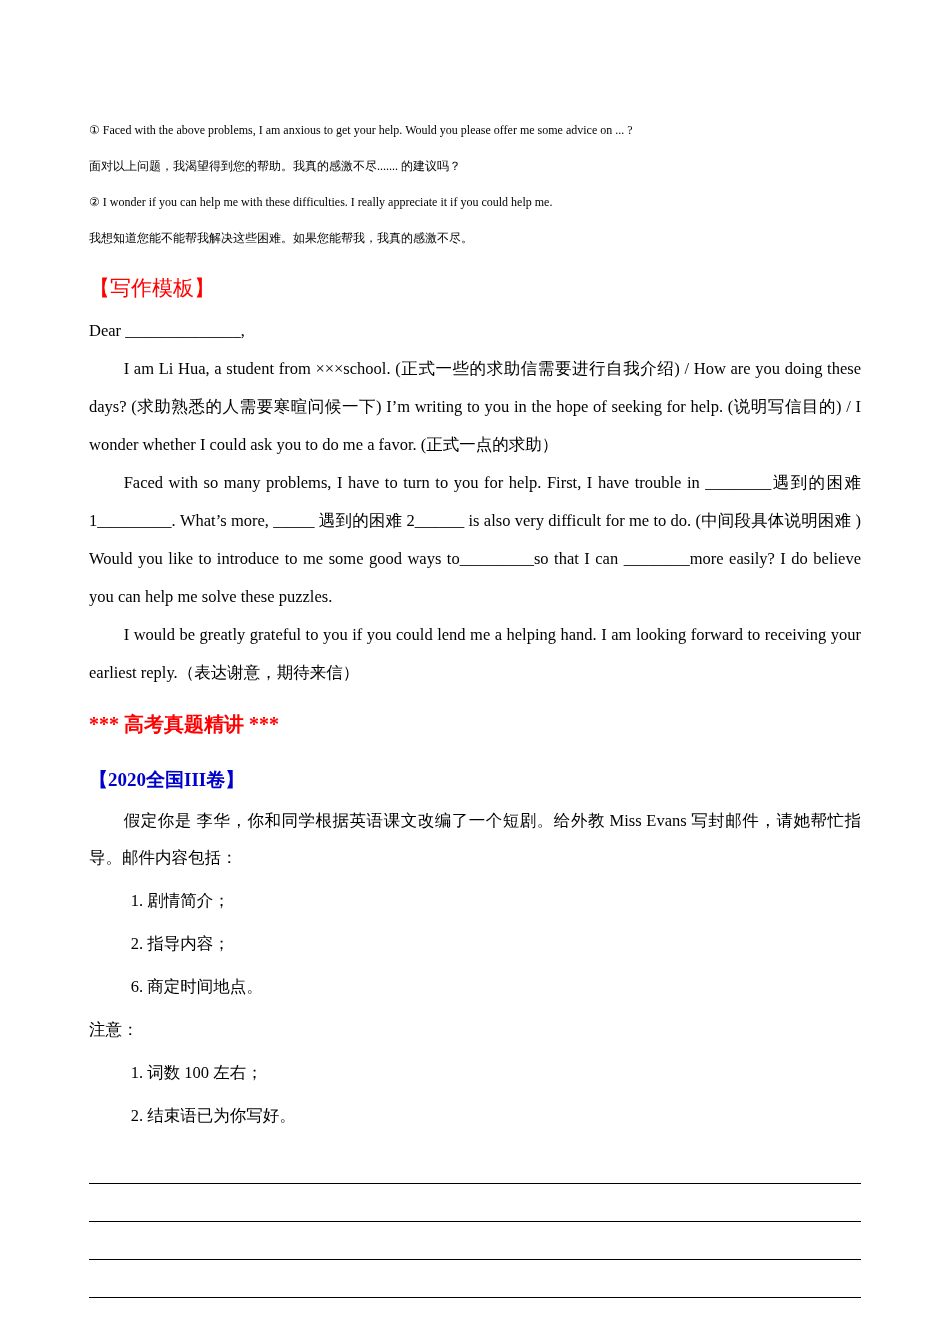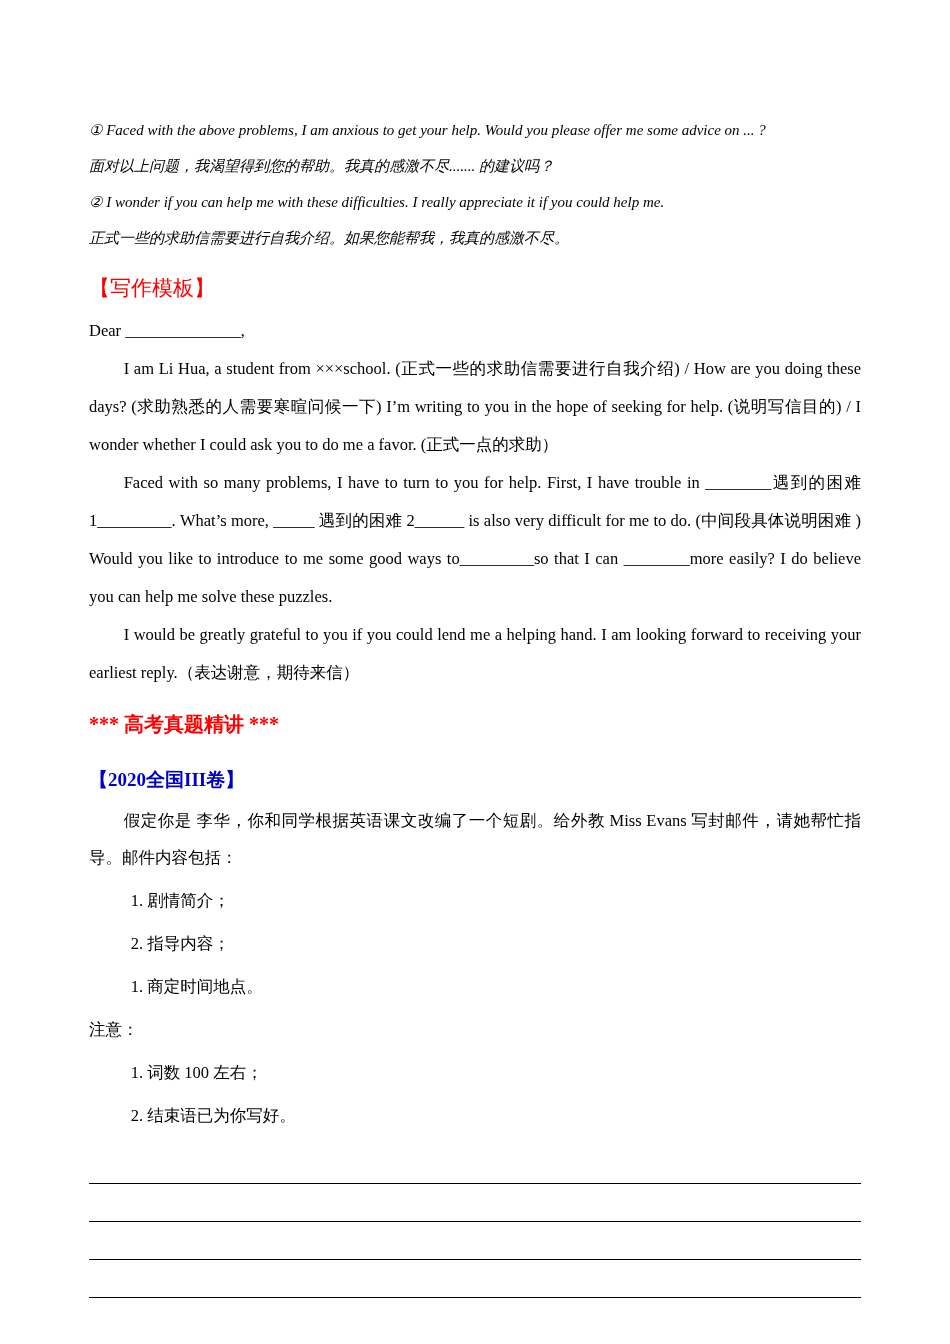--- a/index.html
+++ b/index.html
@@ -13,25 +13,24 @@
   .page {
     width: 950px;
     min-height: 1344px;
     box-sizing: border-box;
     padding: 112px 89px 50px 89px;
     background: #ffffff;
     font-family: "Liberation Serif", "DejaVu Serif", serif;
     color: #000000;
   }
   .intro-para {
-    font-size: 15px;
+    font-size: 12px;
     line-height: 36px;
     margin: 0;
     text-align: justify;
-    font-style: italic;
   }
   .red-heading {
     color: #ff0000;
     font-size: 21px;
     font-weight: normal;
     line-height: 36px;
     margin: 14px 0 0 0;
   }
   .salutation {
     font-size: 16.5px;
@@ -88,41 +87,41 @@
 </style>
 </head>
 <body>
 
 <div class="page">
 
   <section class="intro">
     <p class="intro-para">① Faced with the above problems, I am anxious to get your help. Would you please offer me some advice on ... ?</p>
     <p class="intro-para">面对以上问题，我渴望得到您的帮助。我真的感激不尽....... 的建议吗？</p>
     <p class="intro-para">② I wonder if you can help me with these difficulties. I really appreciate it if you could help me.</p>
-    <p class="intro-para">正式一些的求助信需要进行自我介绍。如果您能帮我，我真的感激不尽。</p>
+    <p class="intro-para">我想知道您能不能帮我解决这些困难。如果您能帮我，我真的感激不尽。</p>
   </section>
 
   <h2 class="red-heading" style="color: rgb(255, 0, 0);">【写作模板】</h2>
 
   <section>
     <p class="salutation">Dear ______________,</p>
     <p class="body-para">I am Li Hua, a student from ×××school. (正式一些的求助信需要进行自我介绍) / How are you doing these days? (求助熟悉的人需要寒暄问候一下) I’m writing to you in the hope of seeking for help. (说明写信目的) / I wonder whether I could ask you to do me a favor. (正式一点的求助）</p>
     <p class="body-para">Faced with so many problems, I have to turn to you for help. First, I have trouble in ________遇到的困难 1_________. What’s more, _____ 遇到的困难 2______ is also very difficult for me to do. (中间段具体说明困难 ) Would you like to introduce to me some good ways to_________so that I can ________more easily? I do believe you can help me solve these puzzles.</p>
     <p class="body-para">I would be greatly grateful to you if you could lend me a helping hand. I am looking forward to receiving your earliest reply.（表达谢意，期待来信）</p>
   </section>
 
   <h2 class="center-heading exam-heading" style="color: rgb(255, 0, 0);">*** 高考真题精讲  ***</h2>
 
   <h3 class="center-heading exam-subheading" style="color: rgb(0, 0, 204);">【2020全国III卷】</h3>
 
   <section>
     <p class="prompt-para">假定你是 李华，你和同学根据英语课文改编了一个短剧。给外教 Miss Evans 写封邮件，请她帮忙指导。邮件内容包括：</p>
     <p class="list-para">1. 剧情简介；</p>
     <p class="list-para">2. 指导内容；</p>
-    <p class="list-para">1. 商定时间地点。</p>
+    <p class="list-para">6. 商定时间地点。</p>
     <p class="plain-para">注意：</p>
     <p class="list-para">1. 词数 100 左右；</p>
     <p class="list-para">2. 结束语已为你写好。</p>
   </section>
 
   <div class="writing-lines">
       <div class="writing-line"></div>
       <div class="writing-line"></div>
       <div class="writing-line"></div>
       <div class="writing-line"></div>

